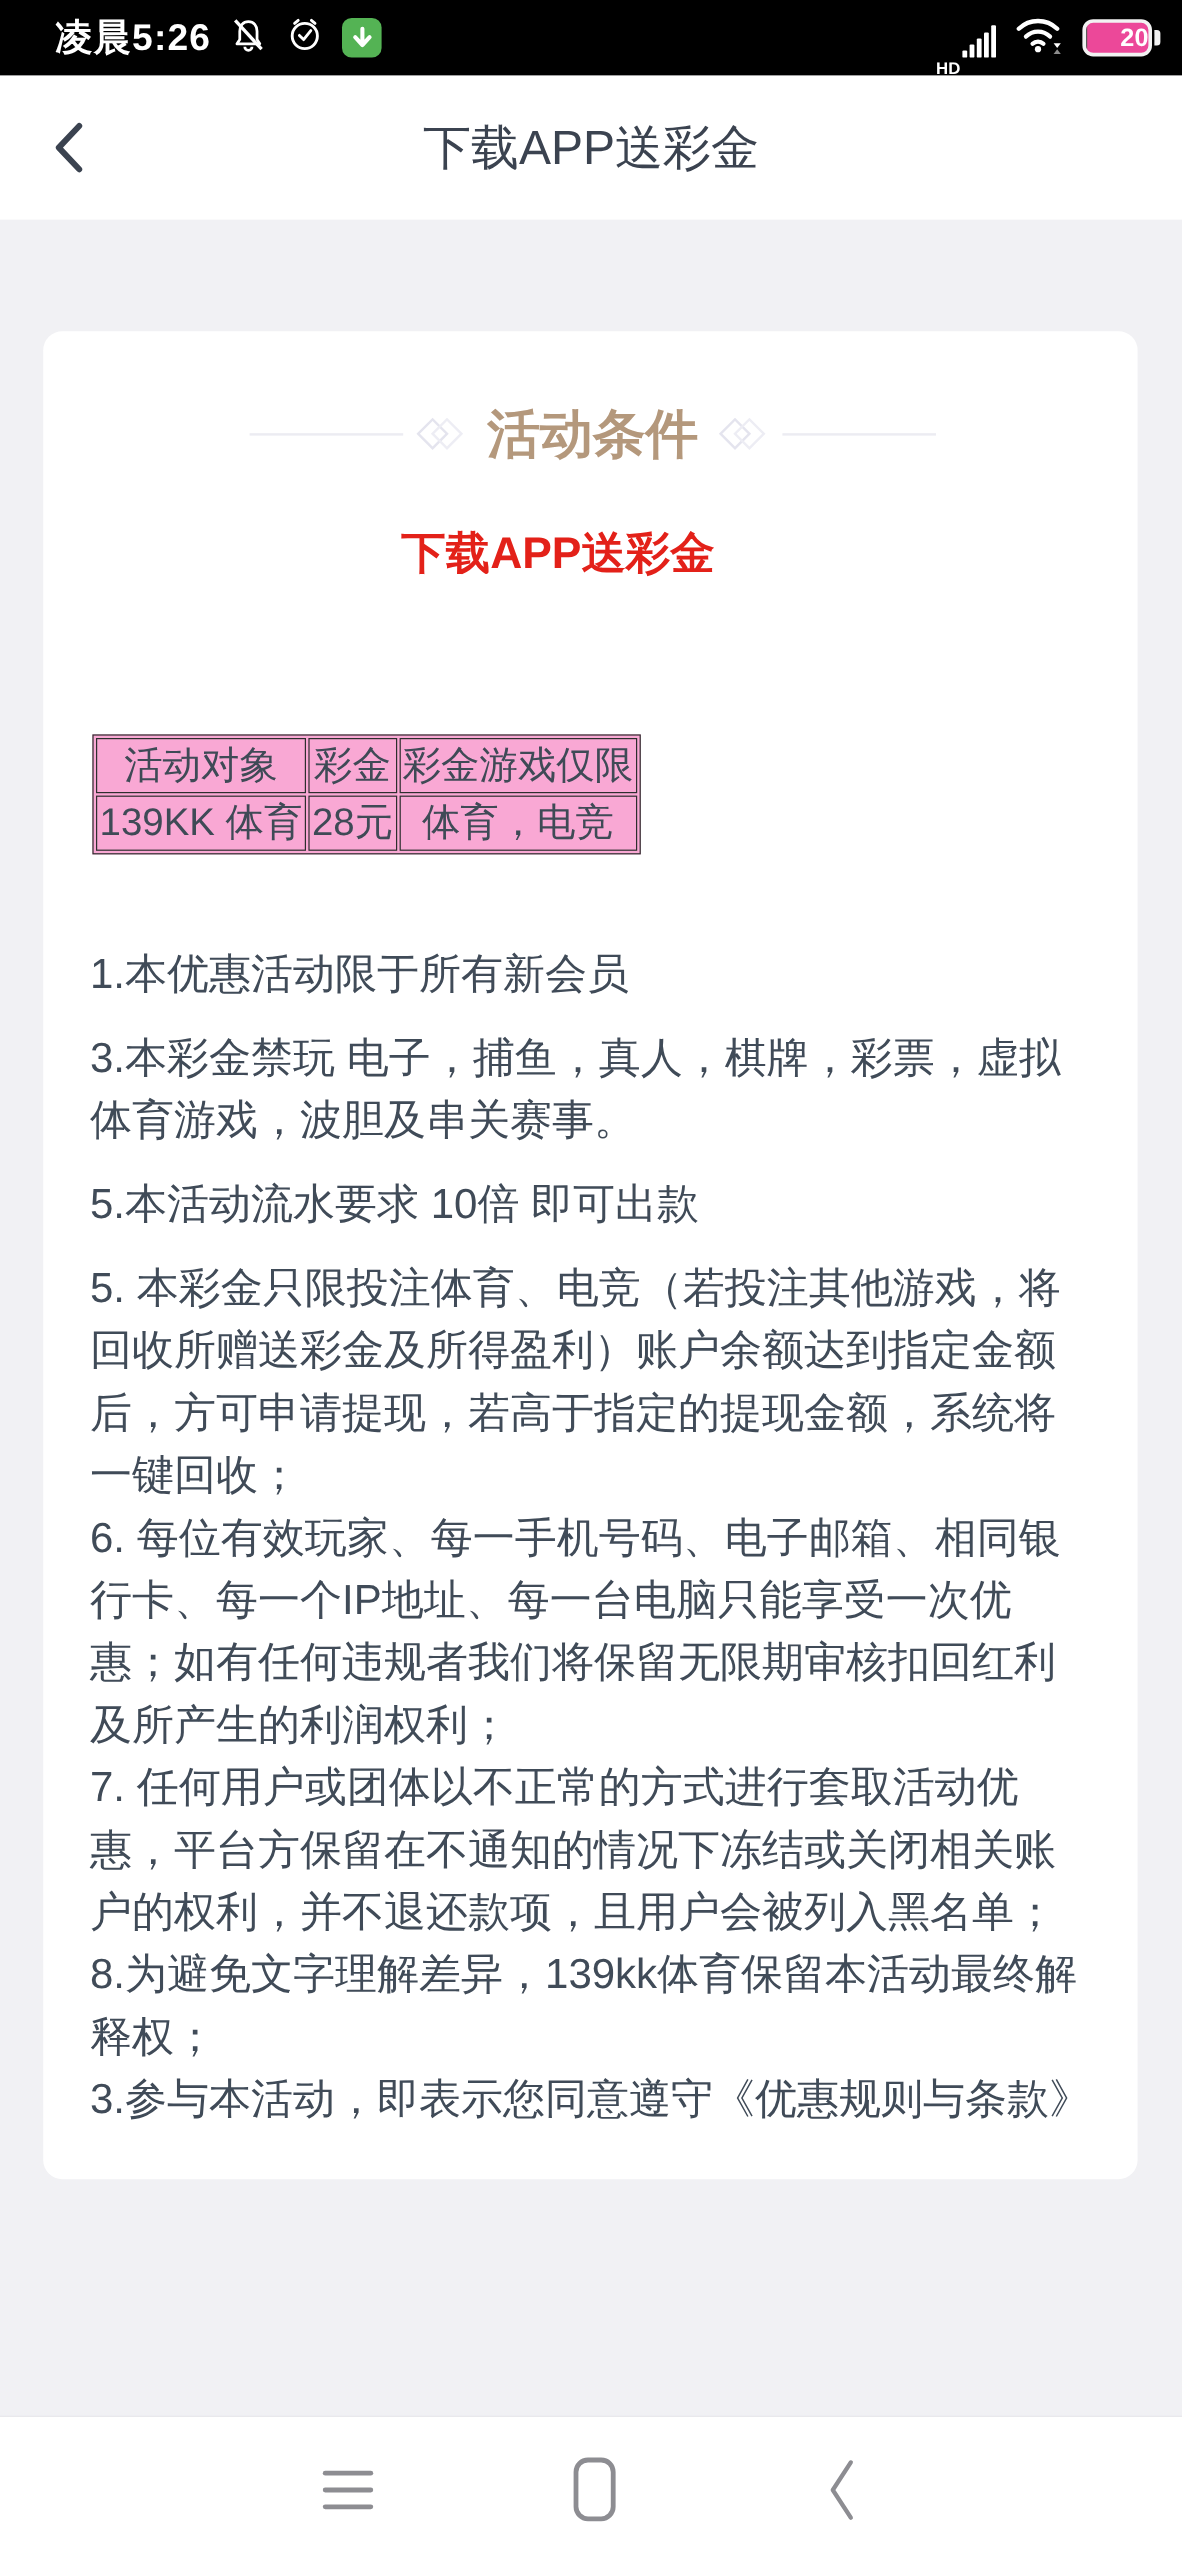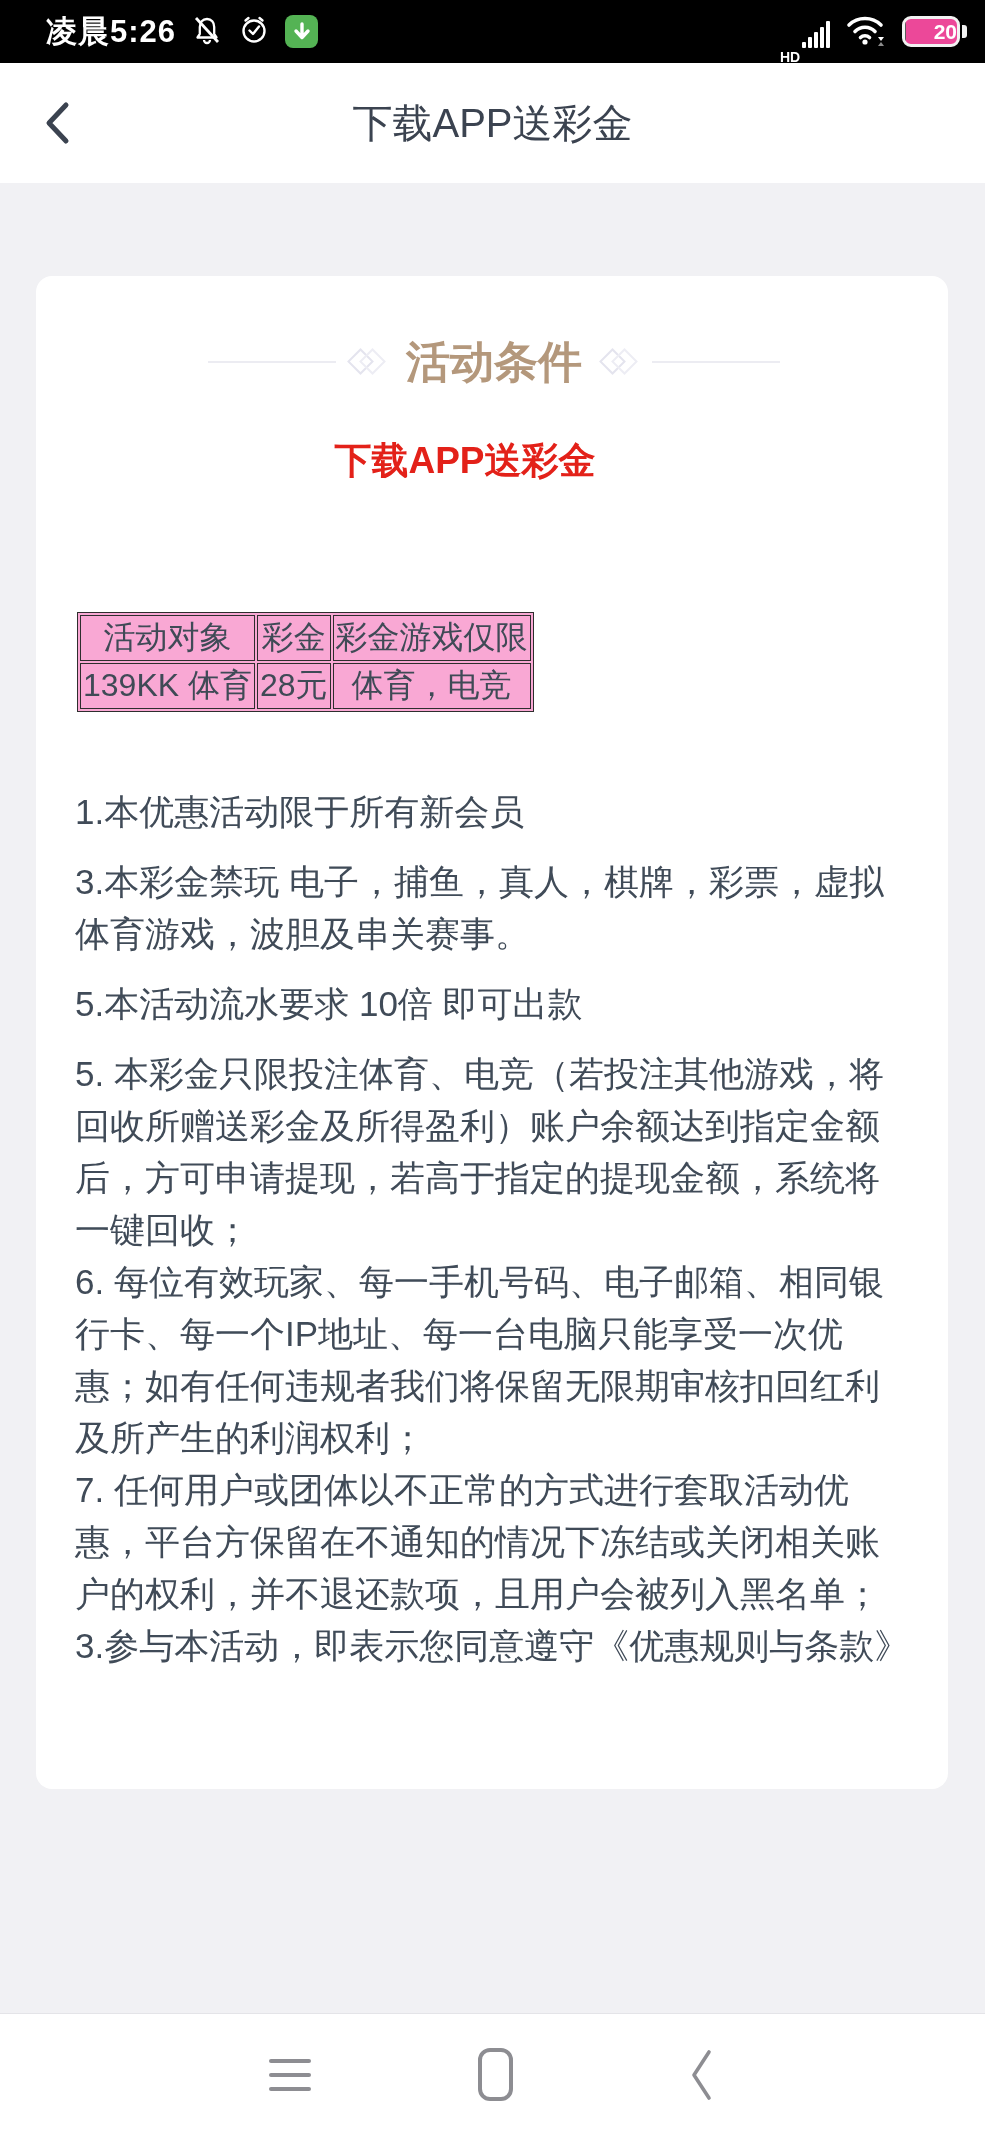--- a/index.html
+++ b/index.html
@@ -200,20 +200,21 @@
       </tbody>
   </table>
 
   <div class="rules">
       <p class="rule spaced">1.本优惠活动限于所有新会员</p>
       <p class="rule spaced">3.本彩金禁玩 电子，捕鱼，真人，棋牌，彩票，虚拟体育游戏，波胆及串关赛事。</p>
       <p class="rule spaced">5.本活动流水要求 10倍 即可出款</p>
       <p class="rule">5. 本彩金只限投注体育、电竞（若投注其他游戏，将回收所赠送彩金及所得盈利）账户余额达到指定金额后，方可申请提现，若高于指定的提现金额，系统将一键回收；</p>
       <p class="rule">6. 每位有效玩家、每一手机号码、电子邮箱、相同银行卡、每一个IP地址、每一台电脑只能享受一次优惠；如有任何违规者我们将保留无限期审核扣回红利及所产生的利润权利；</p>
       <p class="rule">7. 任何用户或团体以不正常的方式进行套取活动优惠，平台方保留在不通知的情况下冻结或关闭相关账户的权利，并不退还款项，且用户会被列入黑名单；</p>
+      <p class="rule">8.为避免文字理解差异，139kk体育保留本活动最终解释权；</p>
       <p class="rule">3.参与本活动，即表示您同意遵守《优惠规则与条款》</p>
     </div>
 </div>
 
 <div class="nav-bar">
   <span class="nav-btn">
     <span class="recents-icon">
         <i></i>
         <i></i>
         <i></i>

